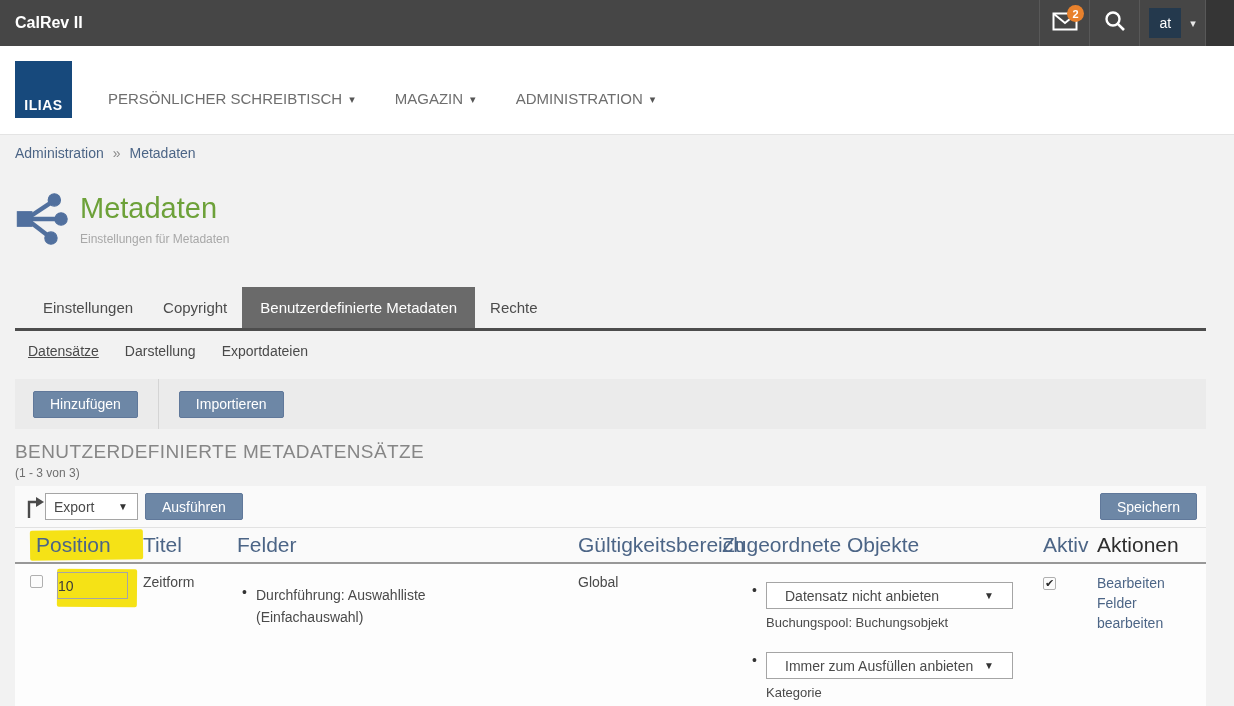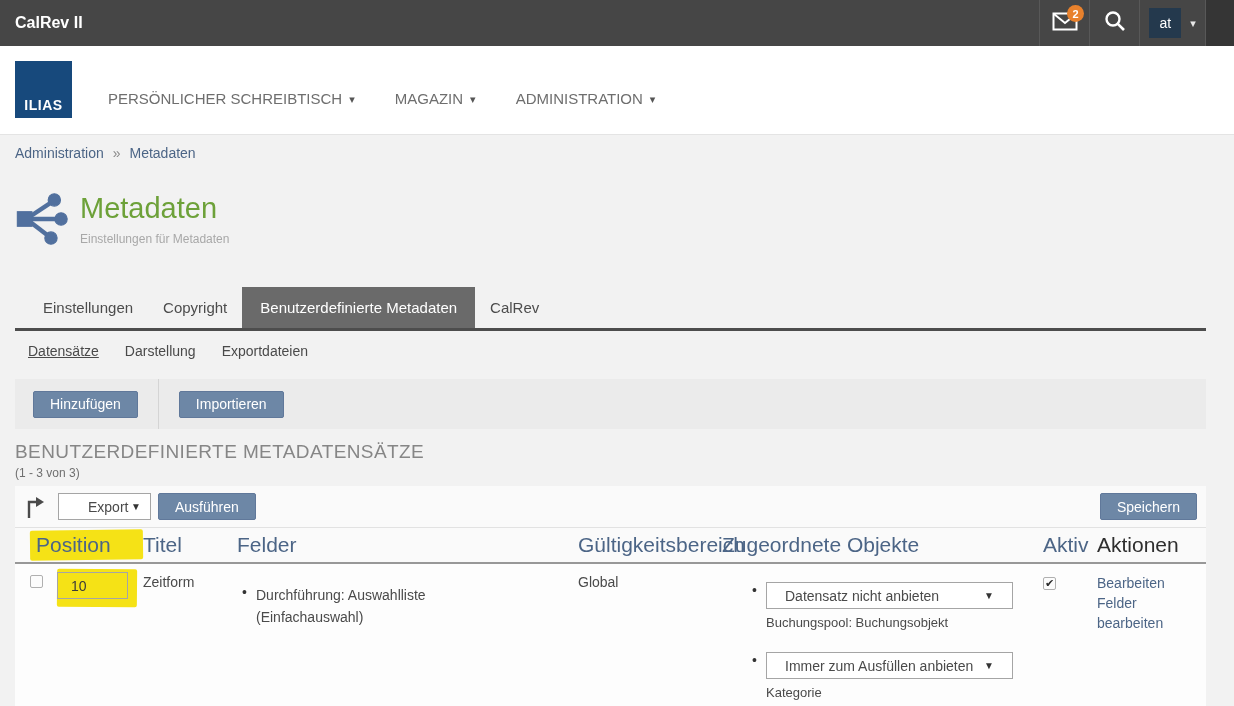--- a/index.html
+++ b/index.html
@@ -48,38 +48,38 @@
 
   .section-head { margin-top:12px; }
   .section-title { font-size:19px; font-weight:400; color:#868686; letter-spacing:.4px; }
   .section-count { font-size:12px; color:#6f6f6f; margin-top:3px; }
 
   
   .mdtable { margin-top:6px; background:#fcfcfc; }
   .t-toolbar { height:42px; display:flex; align-items:center; padding:0 9px 0 10px; border-bottom:1px solid #e2e2e2; background:#fafafa; }
   .bulk-arrow { width:20px; height:24px; }
   .selectbox { height:27px; background:#fff; border:1px solid #a5a5a5; display:flex; align-items:center; font-size:14px; color:#4a4a4a; cursor:pointer; }
-  .export-select { width:93px; margin-left:13px; padding:0 9px 0 29px; justify-content:space-between; }
+  .export-select { width:93px; padding:0 9px 0 8px; justify-content:space-between; }
   .sel-caret { font-size:10px; color:#333; }
   .t-toolbar .btn { margin-left:7px; }
   .btn-save { margin-left:auto !important; }
 
   .t-head { display:grid; grid-template-columns:21px 107px 94px 341px 144px 321px 54px 1fr; align-items:center; height:36px; border-bottom:2px solid #989898; background:#fafafa; position:relative; font-size:21px; }
   .t-head a { color:#4c6586; text-decoration:none; position:relative; z-index:2; cursor:pointer; }
   .th-plain { color:#2e2e2e; position:relative; z-index:2; }
 
   .t-row { display:grid; grid-template-columns:33px 95px 94px 341px 144px 321px 54px 1fr; padding-top:8px; background:#fdfdfd; position:relative; min-height:176px; font-size:14px; color:#4a4a4a; }
 
   .hl { position:absolute; background:#f5e216; z-index:1; border-radius:2px; }
   .hl-pos { left:15px; top:2px; width:113px; height:30px; transform:rotate(-0.7deg); }
   .hl-input { left:42px; top:5px; width:80px; height:38px; transform:rotate(0.5deg); }
 
   .cb { width:13px; height:13px; border:1px solid #b0b0b0; background:#fcfcfc; border-radius:2px; display:inline-flex; align-items:center; justify-content:center; font-size:11px; color:#2b2b2b; cursor:pointer; }
   .row-cb { margin-left:15px; margin-top:3px; }
-  .pos-input { position:relative; z-index:2; width:71px; height:27px; margin-left:9px; border:1px solid #a5a5a5; background:transparent; font-family:inherit; font-size:14px; color:#3a3a3a; padding-left:13px; }
+  .pos-input { position:relative; z-index:2; width:71px; height:27px; margin-left:9px; border:1px solid #a5a5a5; background:transparent; font-family:inherit; font-size:14px; color:#3a3a3a; }
   .cell-title { padding-top:2px; }
   .cell-fields { padding-left:5px; padding-top:12px; }
   .b-item { display:flex; }
   .b-dot { width:14px; flex:0 0 auto; font-size:14px; color:#333; }
   .b-text { width:232px; line-height:22px; }
   .cell-scope { padding-top:2px; }
   .cell-objects { padding-left:30px; padding-top:10px; }
   .obj-item { display:flex; margin-bottom:22px; }
   .obj-body { }
   .obj-select { width:247px; padding:0 18px 0 18px; justify-content:space-between; }
@@ -164,21 +164,21 @@
       <div class="title-text">
         <div class="page-title">Metadaten</div>
         <div class="page-subtitle">Einstellungen für Metadaten</div>
       </div>
     </div>
 
     <div class="tabs">
       <div class="tab">Einstellungen</div>
       <div class="tab">Copyright</div>
       <div class="tab active">Benutzerdefinierte Metadaten</div>
-      <div class="tab">CalRev</div>
+      <div class="tab">Rechte</div>
     </div>
     <div class="subtabs">
       <a class="subtab active">Datensätze</a>
       <a class="subtab">Darstellung</a>
       <a class="subtab">Exportdateien</a>
     </div>
 
     <div class="toolbar-strip">
       <button class="btn">Hinzufügen</button>
       <div class="strip-divider"></div>

